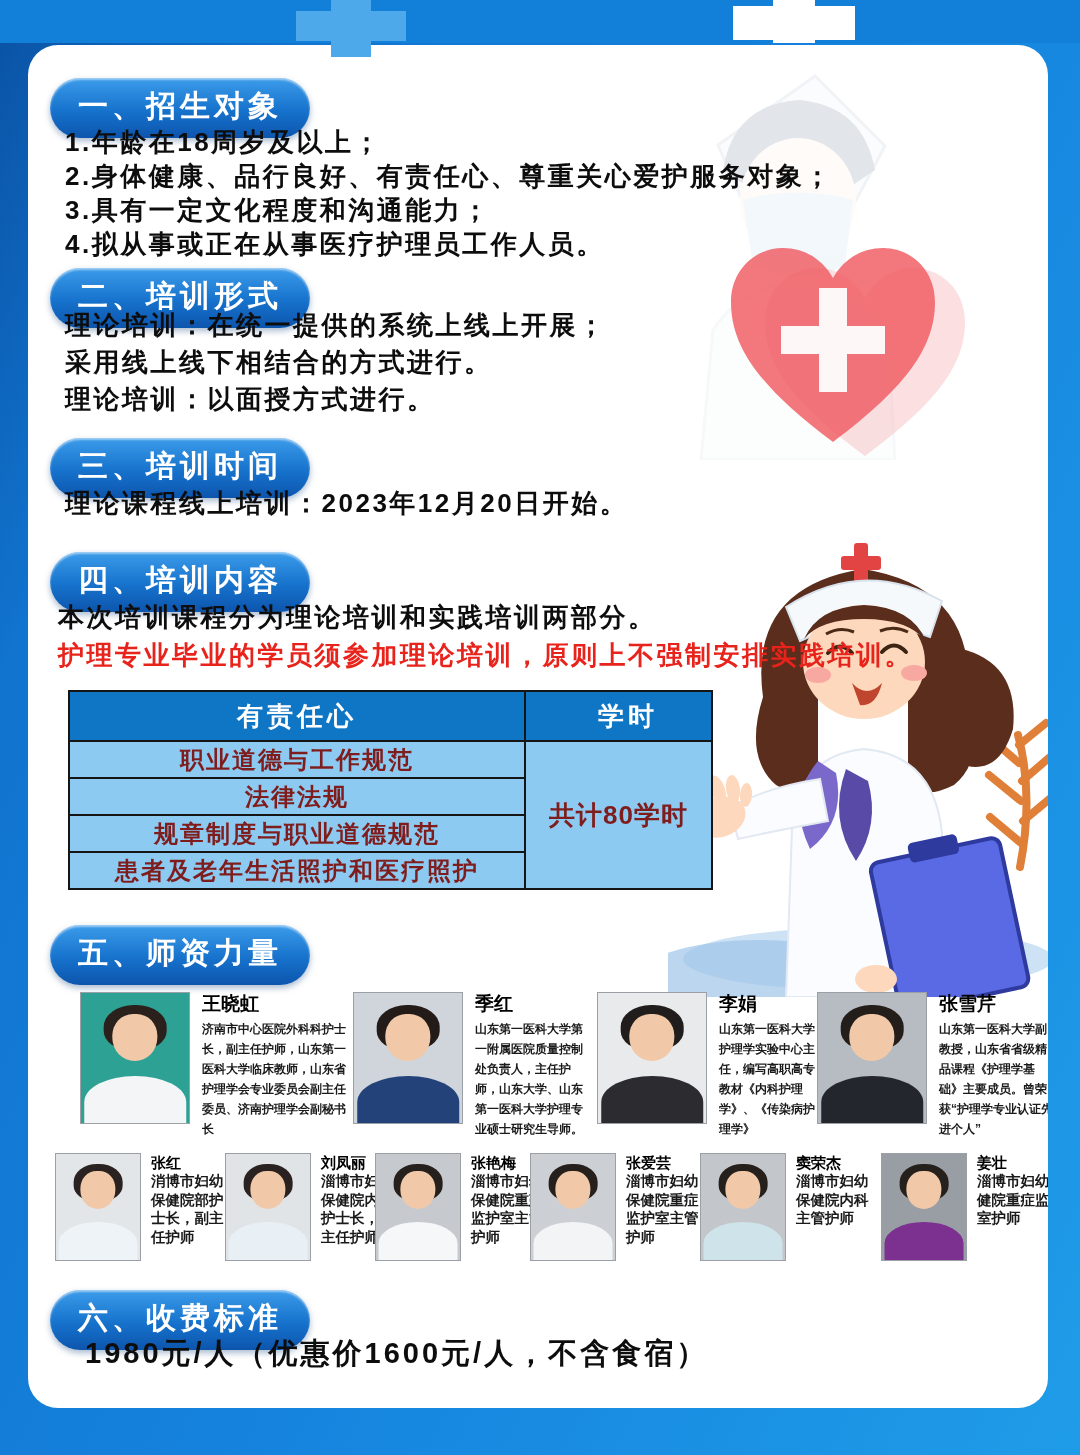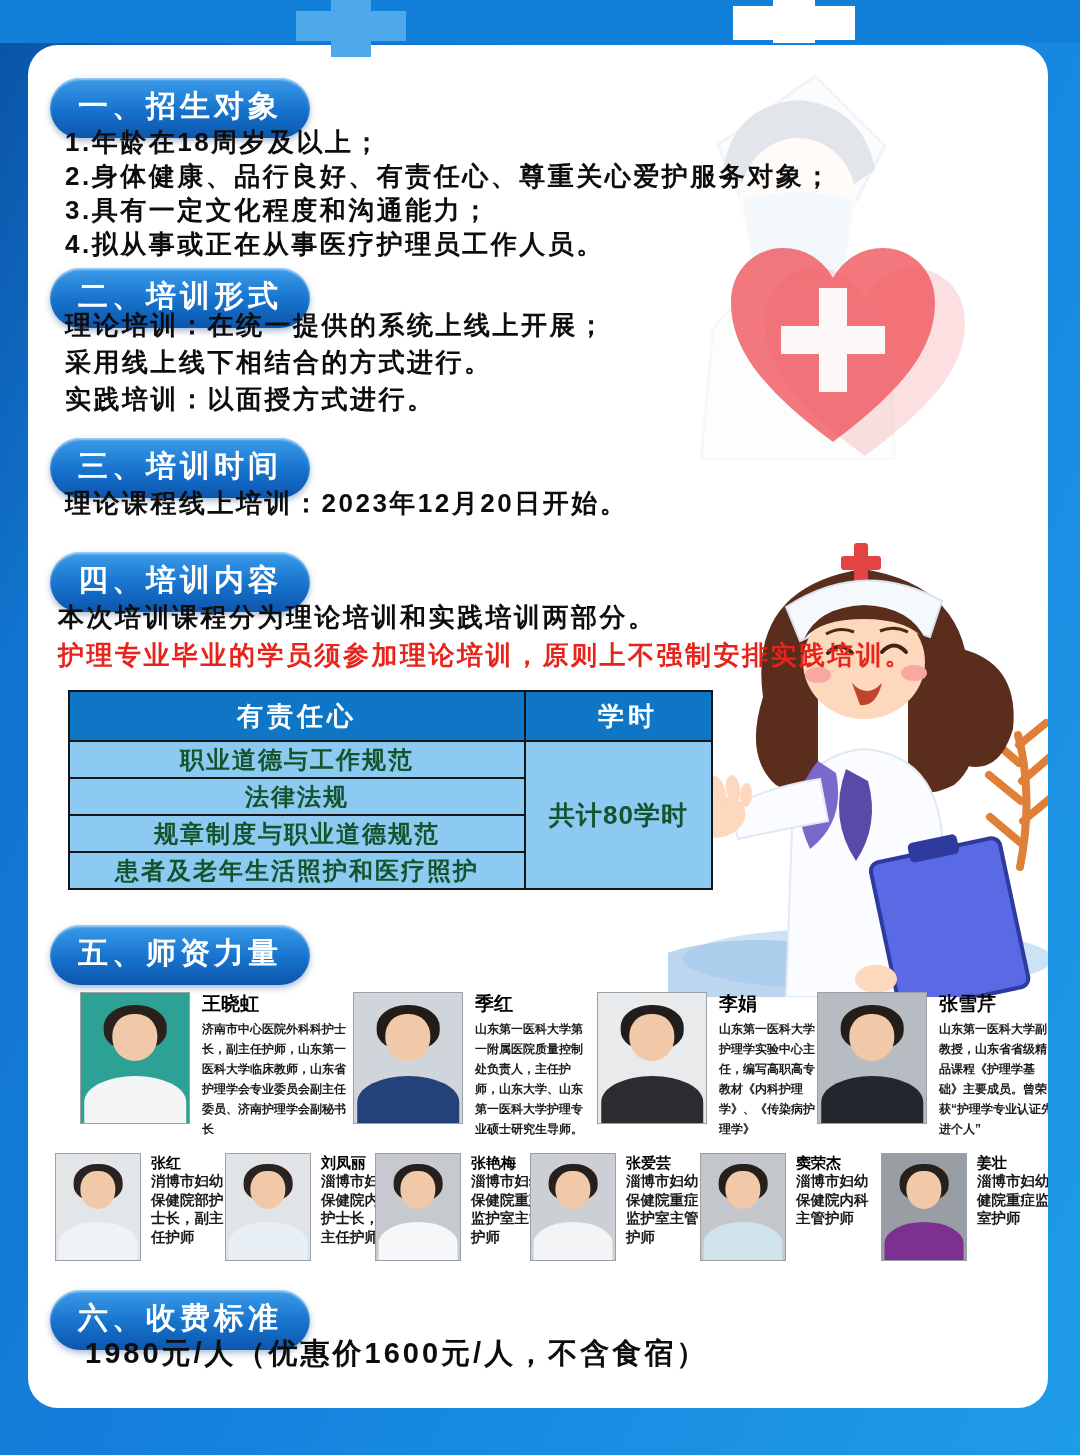--- a/index.html
+++ b/index.html
@@ -29,21 +29,21 @@
   #l2{left:37px;top:262px;font-size:26px;line-height:37px;}
   #l3{left:37px;top:440px;font-size:26px;line-height:36px;}
   #l4{left:30px;top:553px;font-size:26px;line-height:38px;}
   .warn{color:#e8231c;}
   #p1{left:22px;top:33px;}  #p2{left:22px;top:223px;} #p3{left:22px;top:393px;}
   #p4{left:22px;top:507px;} #p5{left:22px;top:880px;} #p6{left:22px;top:1245px;}
   #tablewrap{left:40px;top:645px;}
   table.course{border-collapse:collapse;table-layout:fixed;width:616px;}
   table.course th,table.course td{border:2px solid #151515;text-align:center;font-weight:700;}
   table.course th{background:#0f76c6;color:#ffffff;font-size:26px;letter-spacing:4px;height:46px;}
-  table.course td{background:#8ccaf2;color:#14532d;font-size:24px;letter-spacing:2px;height:33px;}
+  table.course td{background:#8ccaf2;color:#7f1d1d;font-size:24px;letter-spacing:2px;height:33px;}
   table.course .c1{width:452px;} table.course .c2{width:164px;padding-left:20px;}
   table.course td.total{font-size:26px;letter-spacing:1px;}
   .trow{position:absolute;}
   #row1{left:52px;top:947px;width:966px;height:150px;}
   #row2{left:27px;top:1108px;width:993px;height:125px;}
   .tcard{position:absolute;top:0;display:flex;align-items:flex-start;}
   .photo{position:relative;background:var(--bg,#ccc);border:1px solid #9aa0a6;flex:none;overflow:hidden;}
   .photo i{position:absolute;display:block;}
   .photo .hair{left:50%;top:9%;width:58%;height:35%;transform:translateX(-50%);
     background:var(--hair,#222);border-radius:48% 48% 42% 42%;}
@@ -157,21 +157,21 @@
       <div>1.年龄在18周岁及以上；</div>
       <div>2.身体健康、品行良好、有责任心、尊重关心爱护服务对象；</div>
       <div>3.具有一定文化程度和沟通能力；</div>
       <div>4.拟从事或正在从事医疗护理员工作人员。</div>
     </div>
 
     <div class="sec" id="p2"><span class="pill">二、培训形式</span></div>
     <div class="sec txt" id="l2">
       <div>理论培训：在统一提供的系统上线上开展；</div>
       <div>采用线上线下相结合的方式进行。</div>
-      <div>实践培训：以面授方式进行。</div>
+      <div>理论培训：以面授方式进行。</div>
     </div>
 
     <div class="sec" id="p3"><span class="pill">三、培训时间</span></div>
     <div class="sec txt" id="l3">
       <div>理论课程线上培训：2023年12月20日开始。</div>
     </div>
 
     <div class="sec" id="p4"><span class="pill">四、培训内容</span></div>
     <div class="sec txt" id="l4">
       <div>本次培训课程分为理论培训和实践培训两部分。</div>

